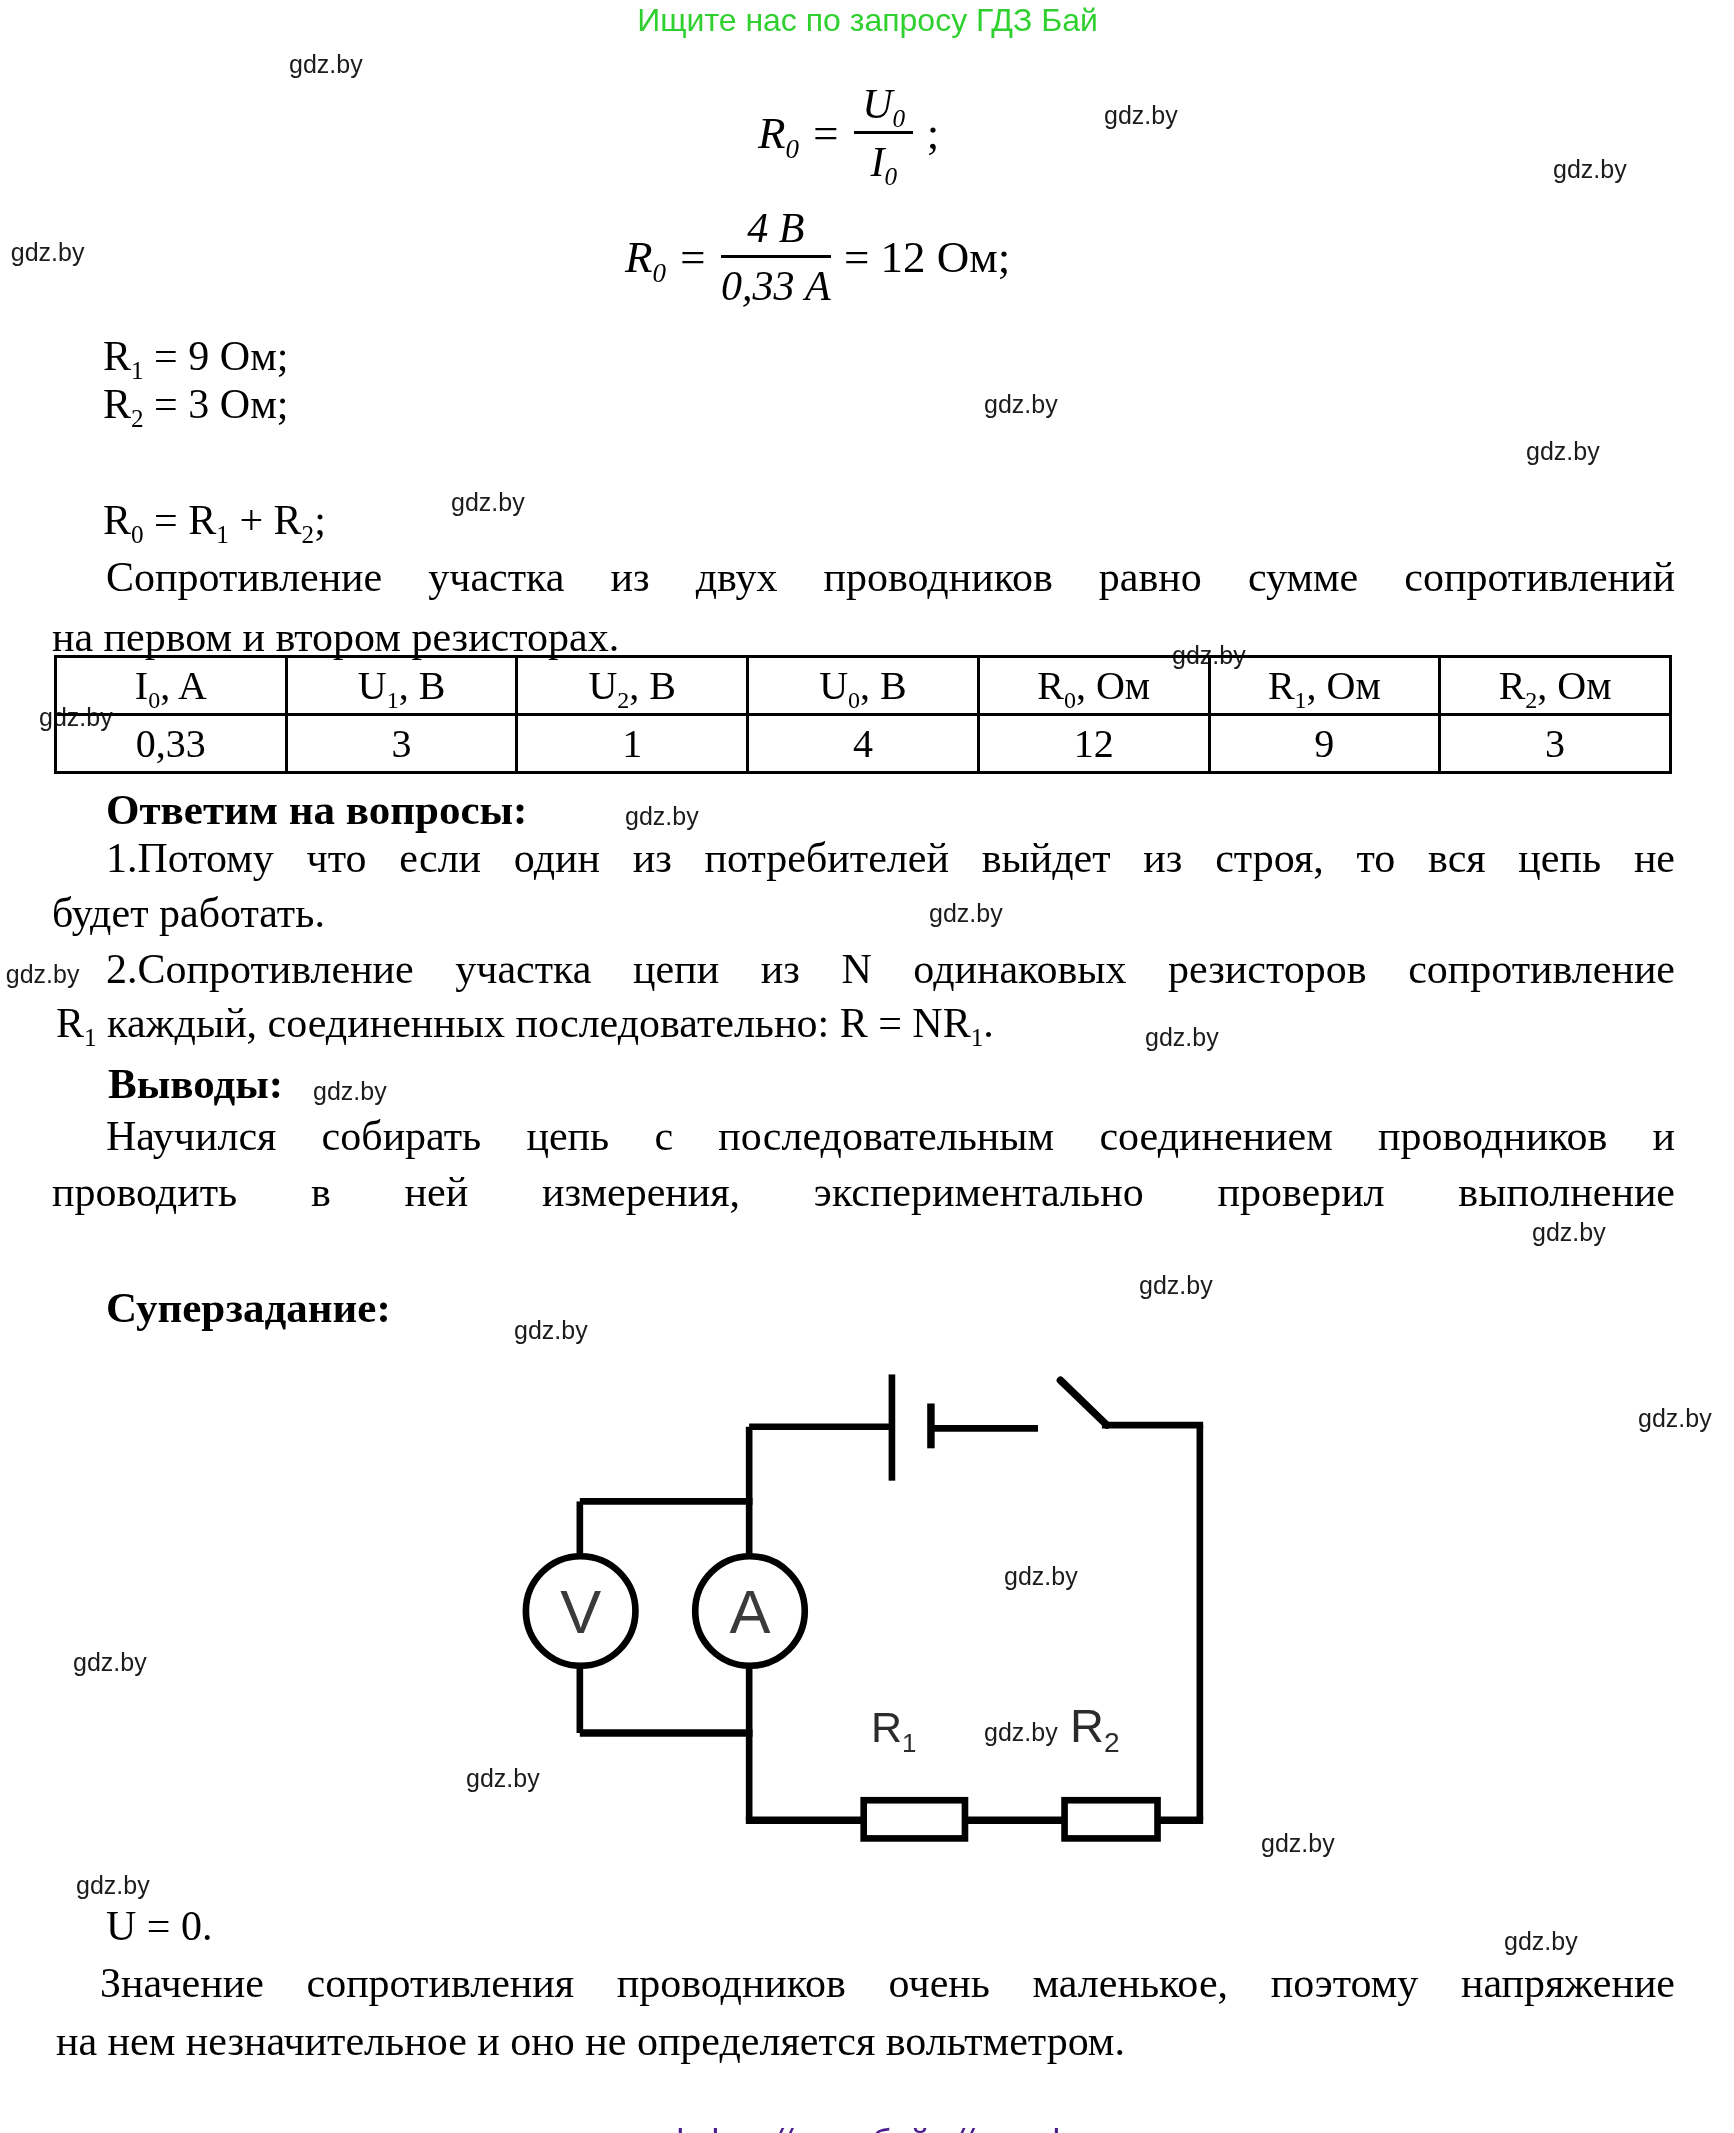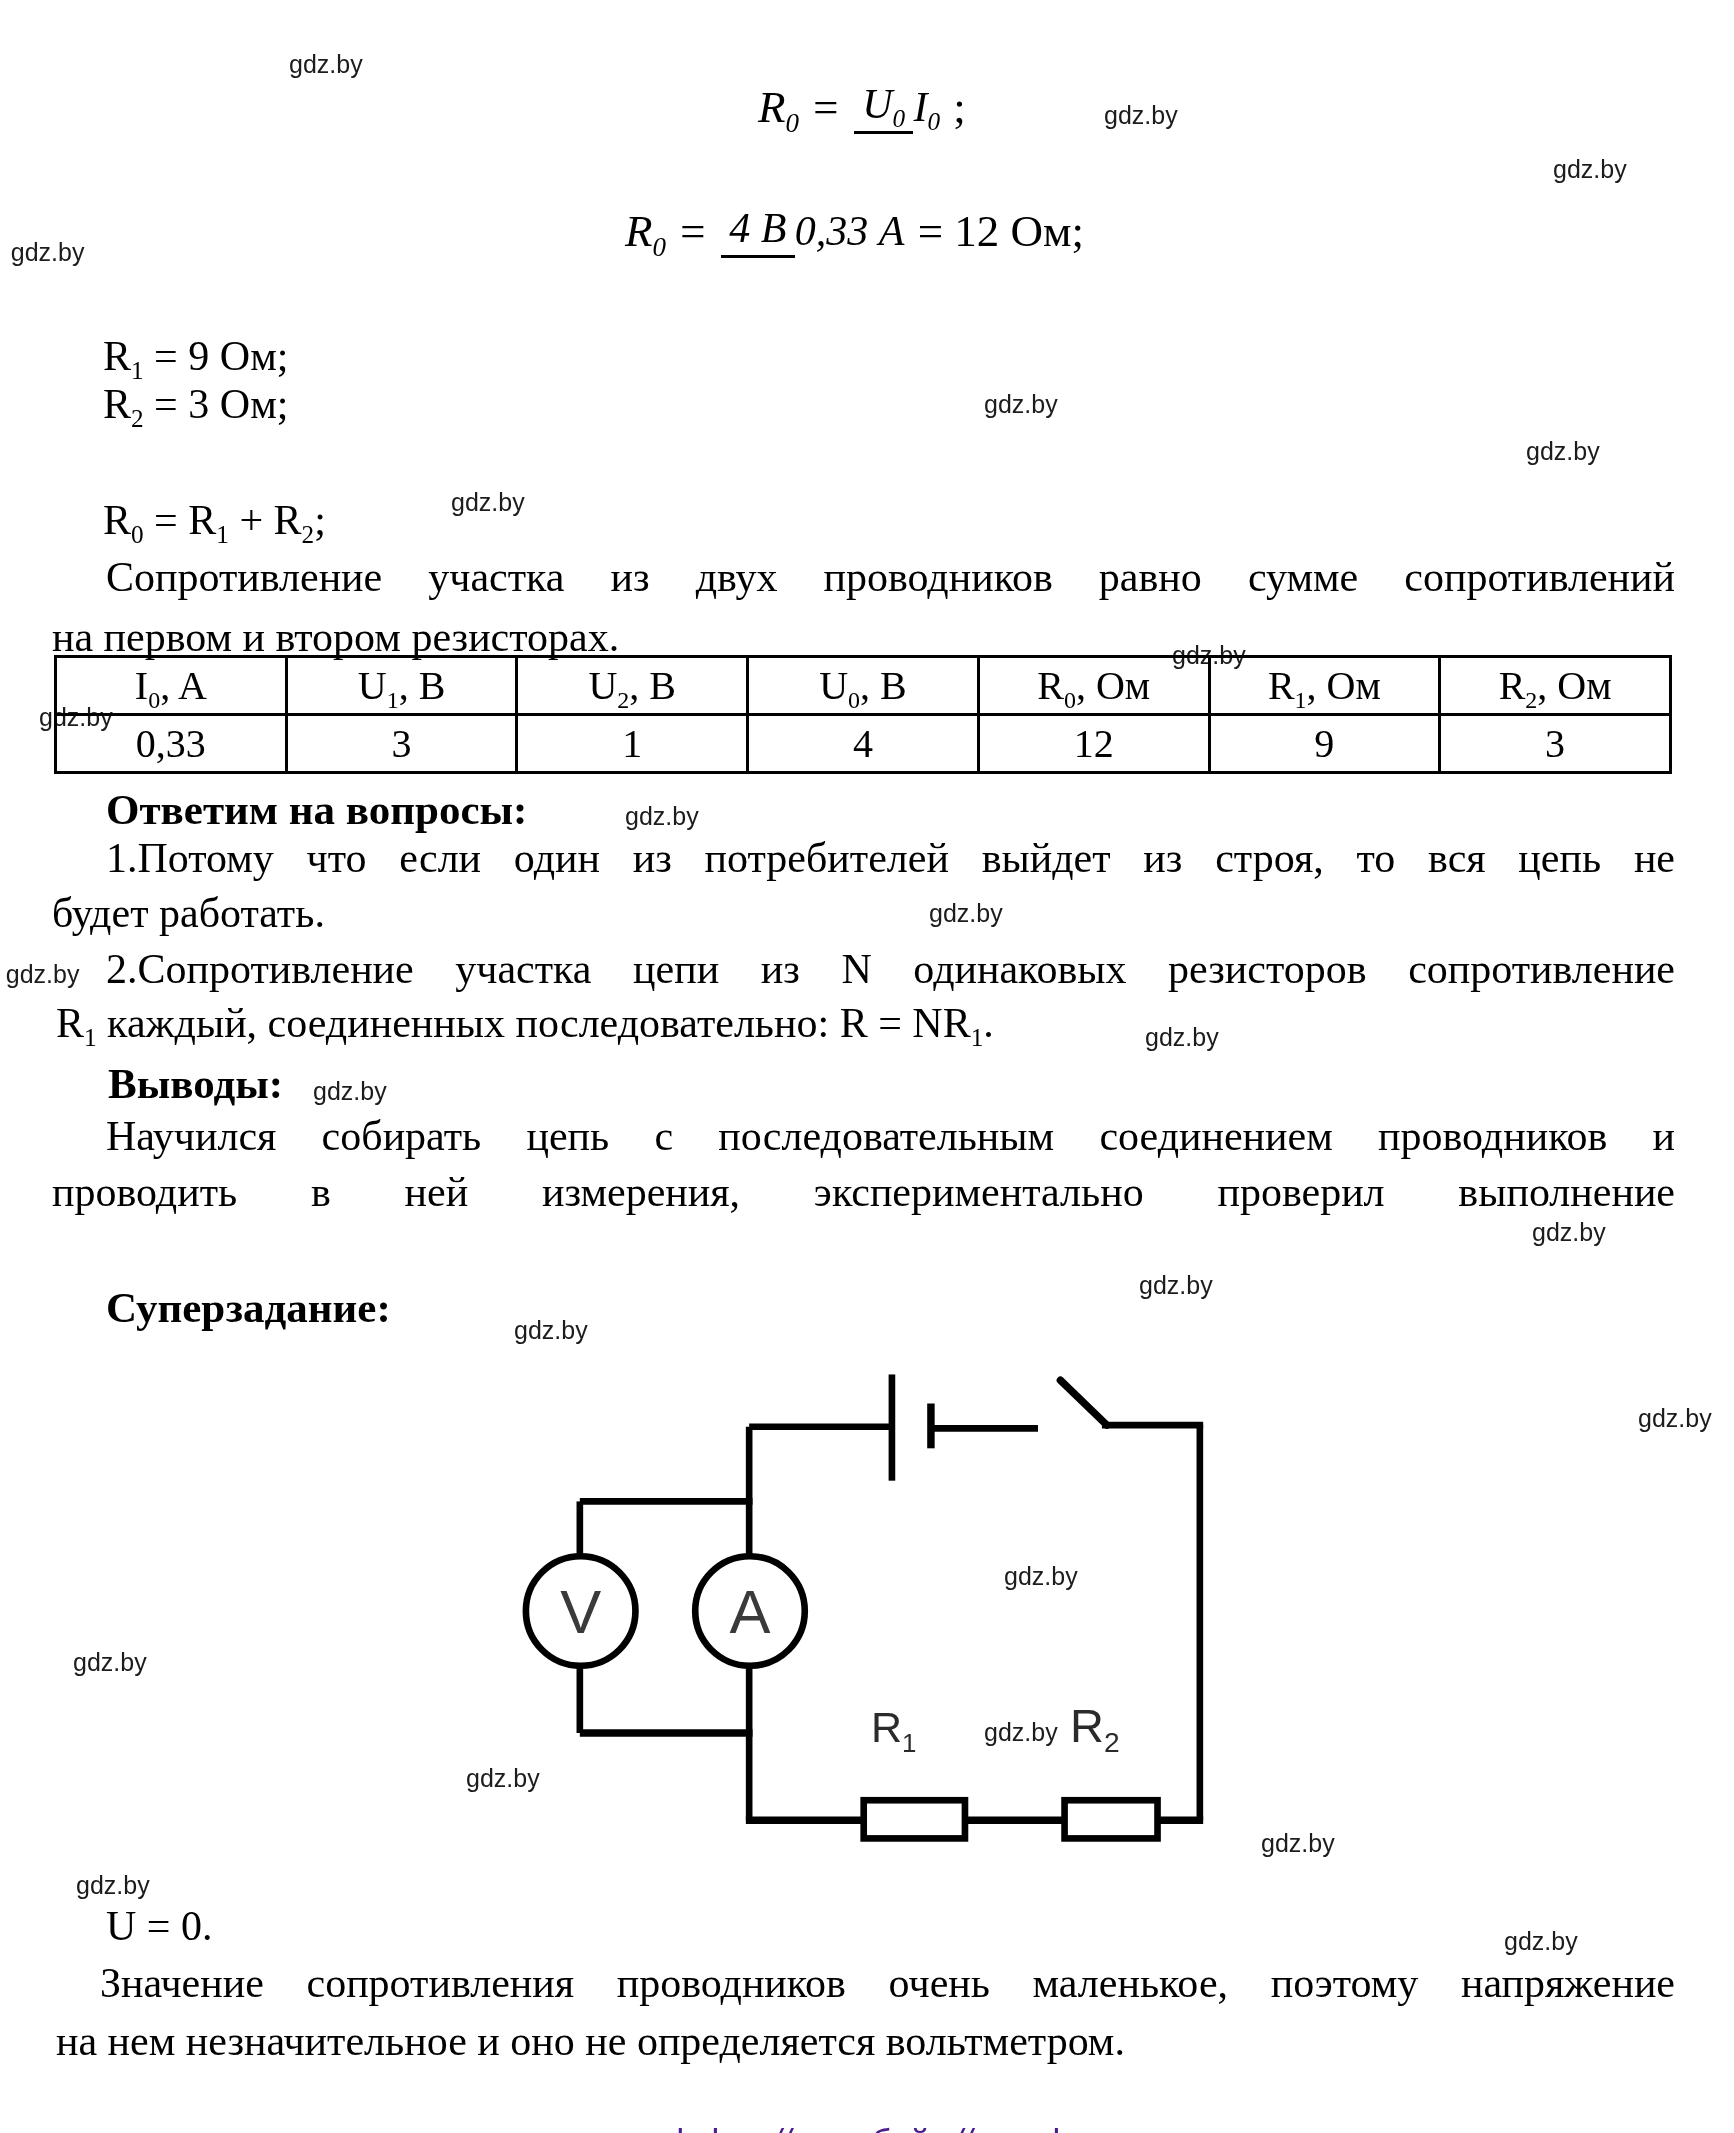--- a/index.html
+++ b/index.html
@@ -12,21 +12,21 @@
   .wm{position:absolute;font-family:"Liberation Sans","DejaVu Sans",sans-serif;
       font-size:25px;color:#1c1c1c;white-space:nowrap;}
   
   .bl{position:absolute;font-size:42px;line-height:1.15;white-space:nowrap;}
   .just{white-space:normal;text-align:justify;text-align-last:justify;}
   .bold{font-weight:bold;font-size:43px;}
   sub{font-size:60%;line-height:0;}
   
   .formula{position:absolute;display:flex;align-items:center;gap:13.3px;
            font-size:45px;font-style:italic;}
-  .frac{display:inline-flex;text-align:center;font-size:42px;}
+  .frac{display:inline-flex;flex-direction:column;text-align:center;font-size:42px;}
   .frac .num{border-bottom:3.3px solid #000;padding:0 8.3px 3.3px;}
   .frac .den{padding-top:3.3px;}
   .upright{font-style:normal;}
   
   table.results{position:absolute;left:54px;top:655px;width:1618px;height:116px;
                 border-collapse:collapse;table-layout:fixed;font-size:40px;}
   table.results th,table.results td{border:3.3px solid #000;text-align:center;
                 font-weight:normal;padding:0;height:55px;}
   
   .clabel{position:absolute;font-family:"Liberation Sans","DejaVu Sans",sans-serif;
@@ -34,20 +34,21 @@
   
   .footer{position:absolute;left:0;top:2090px;width:100%;text-align:center;
           font-family:"Liberation Sans","DejaVu Sans",sans-serif;font-size:35px;margin-top:32px;}
   .footer .slash{font-style:italic;margin:0 13.3px;}
 </style>
 </head>
 <body>
 
 <div id="page">
 
+  <div class="banner" style="color: rgb(47, 208, 47);">Ищите нас по запросу ГДЗ Бай</div>
 
   <span class="wm" style="left:289px;top:50px">gdz.by</span>
   <span class="wm" style="left:1104px;top:101px">gdz.by</span>
   <span class="wm" style="left:1553px;top:155px">gdz.by</span>
   <span class="wm" style="left:10.8px;top:238px">gdz.by</span>
   <span class="wm" style="left:984px;top:390px">gdz.by</span>
   <span class="wm" style="left:1526px;top:437px">gdz.by</span>
   <span class="wm" style="left:451px;top:488px">gdz.by</span>
   <span class="wm" style="left:1172px;top:641px">gdz.by</span>
   <span class="wm" style="left:39px;top:703px">gdz.by</span>

